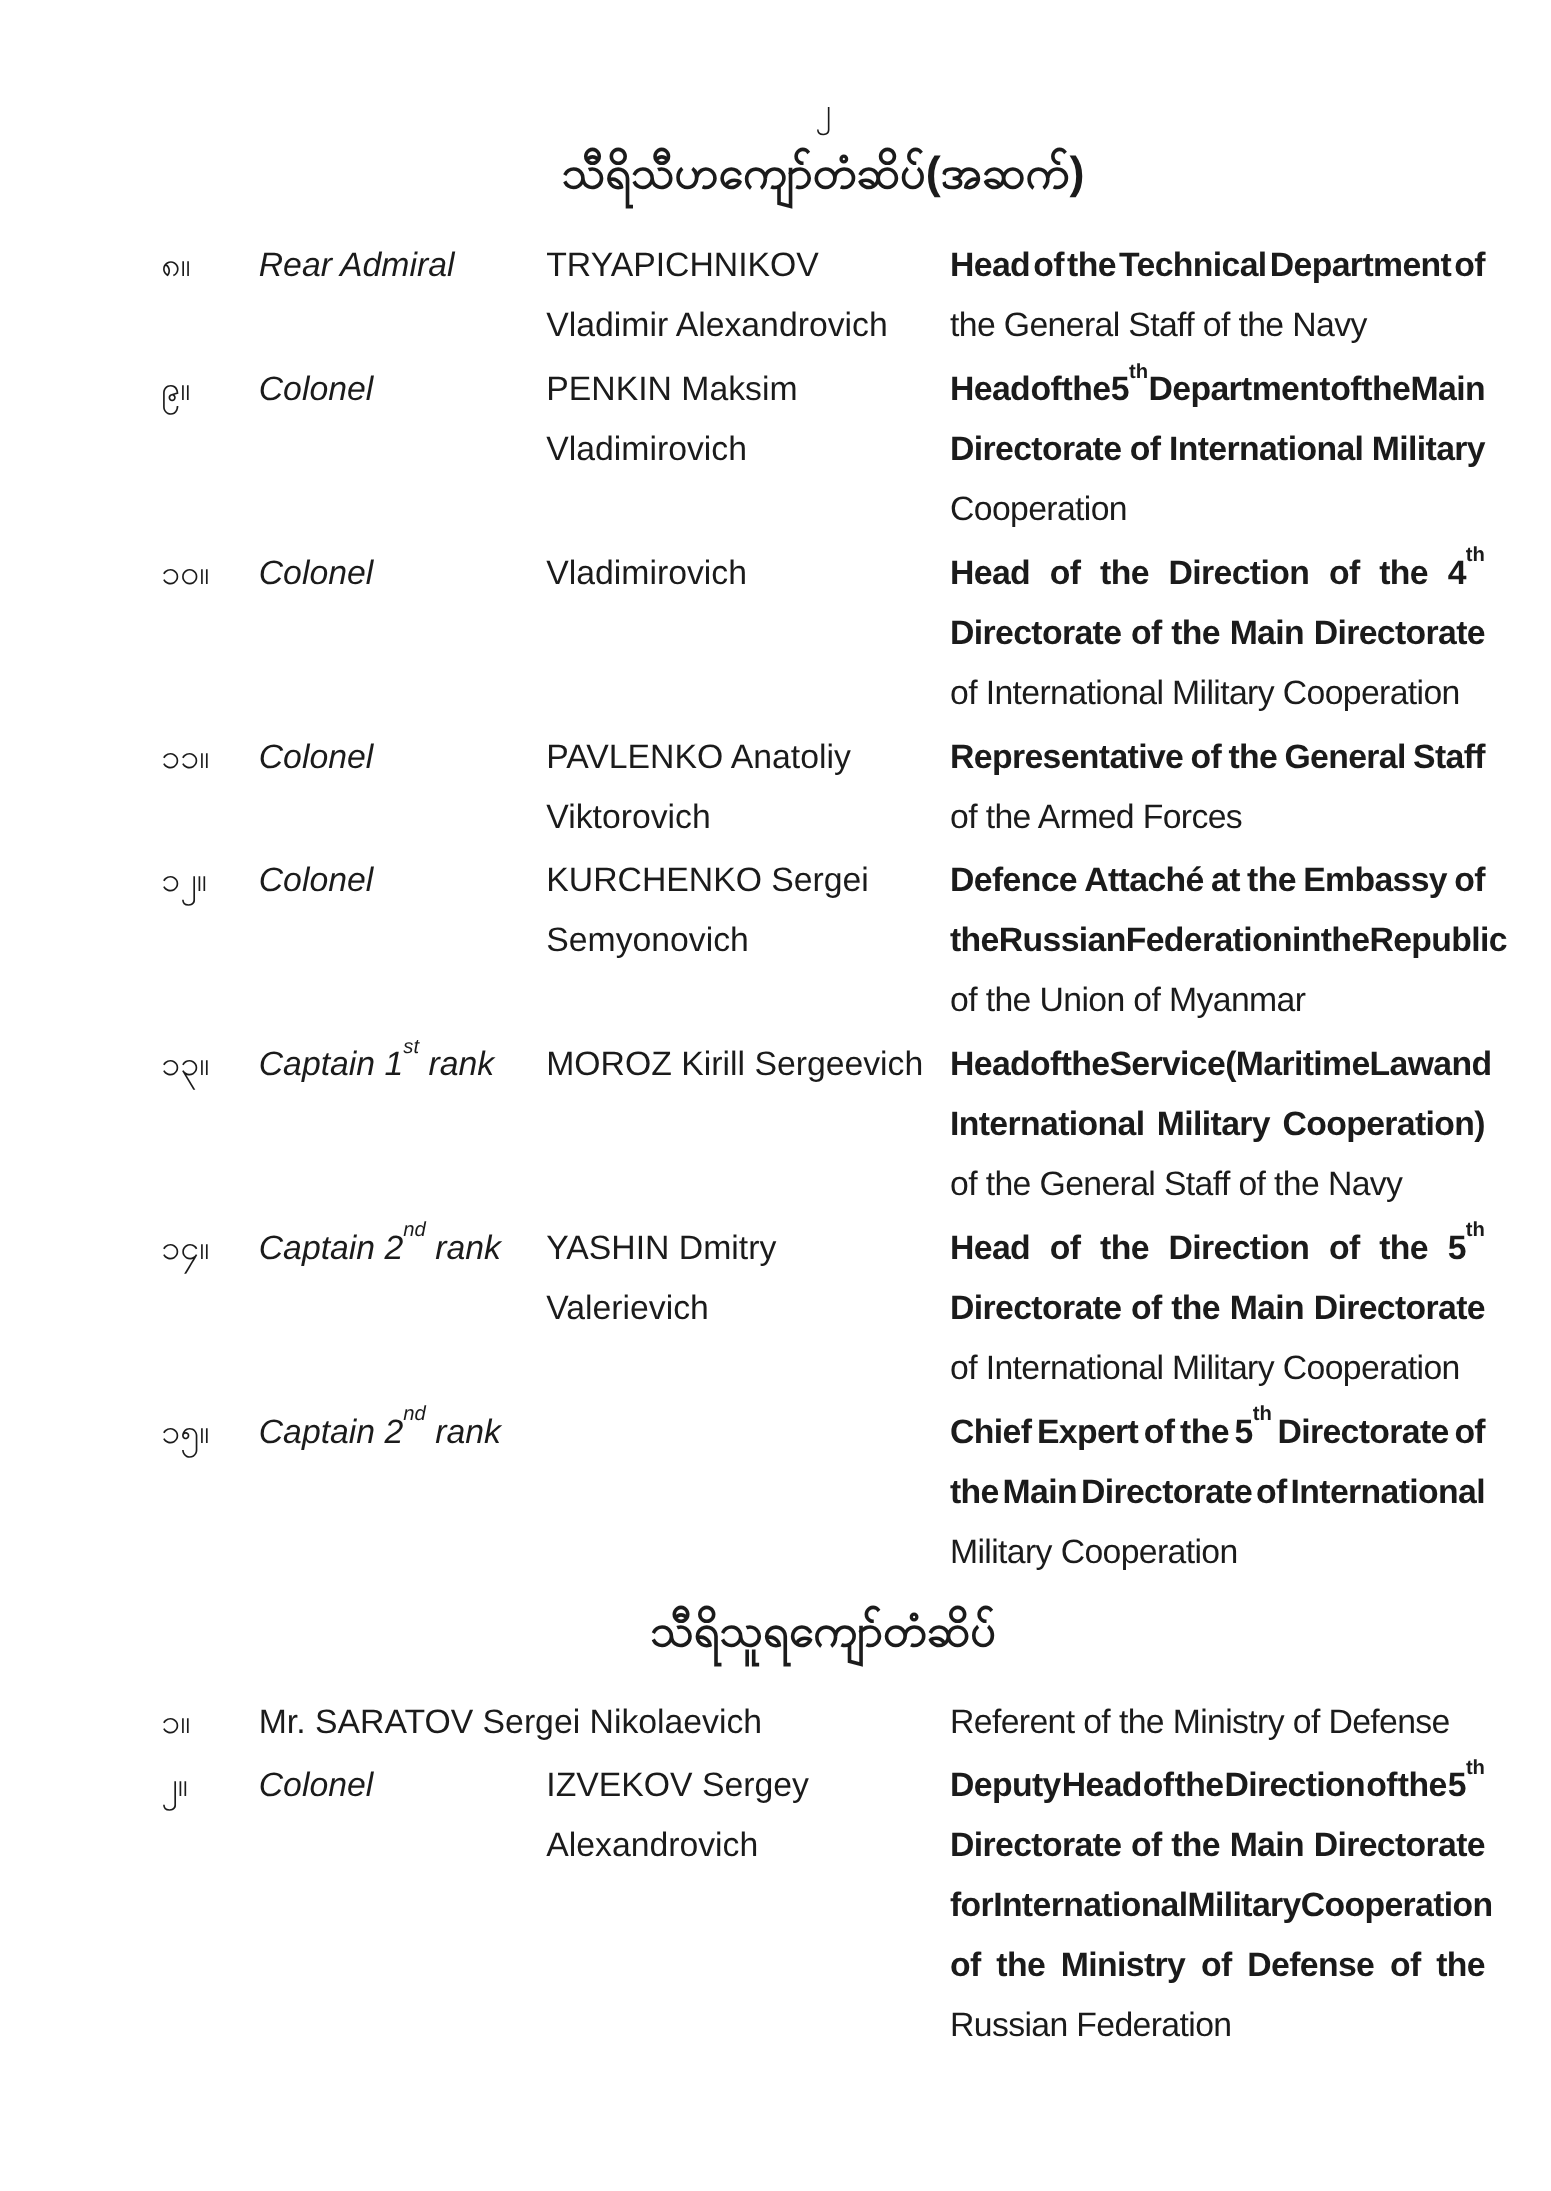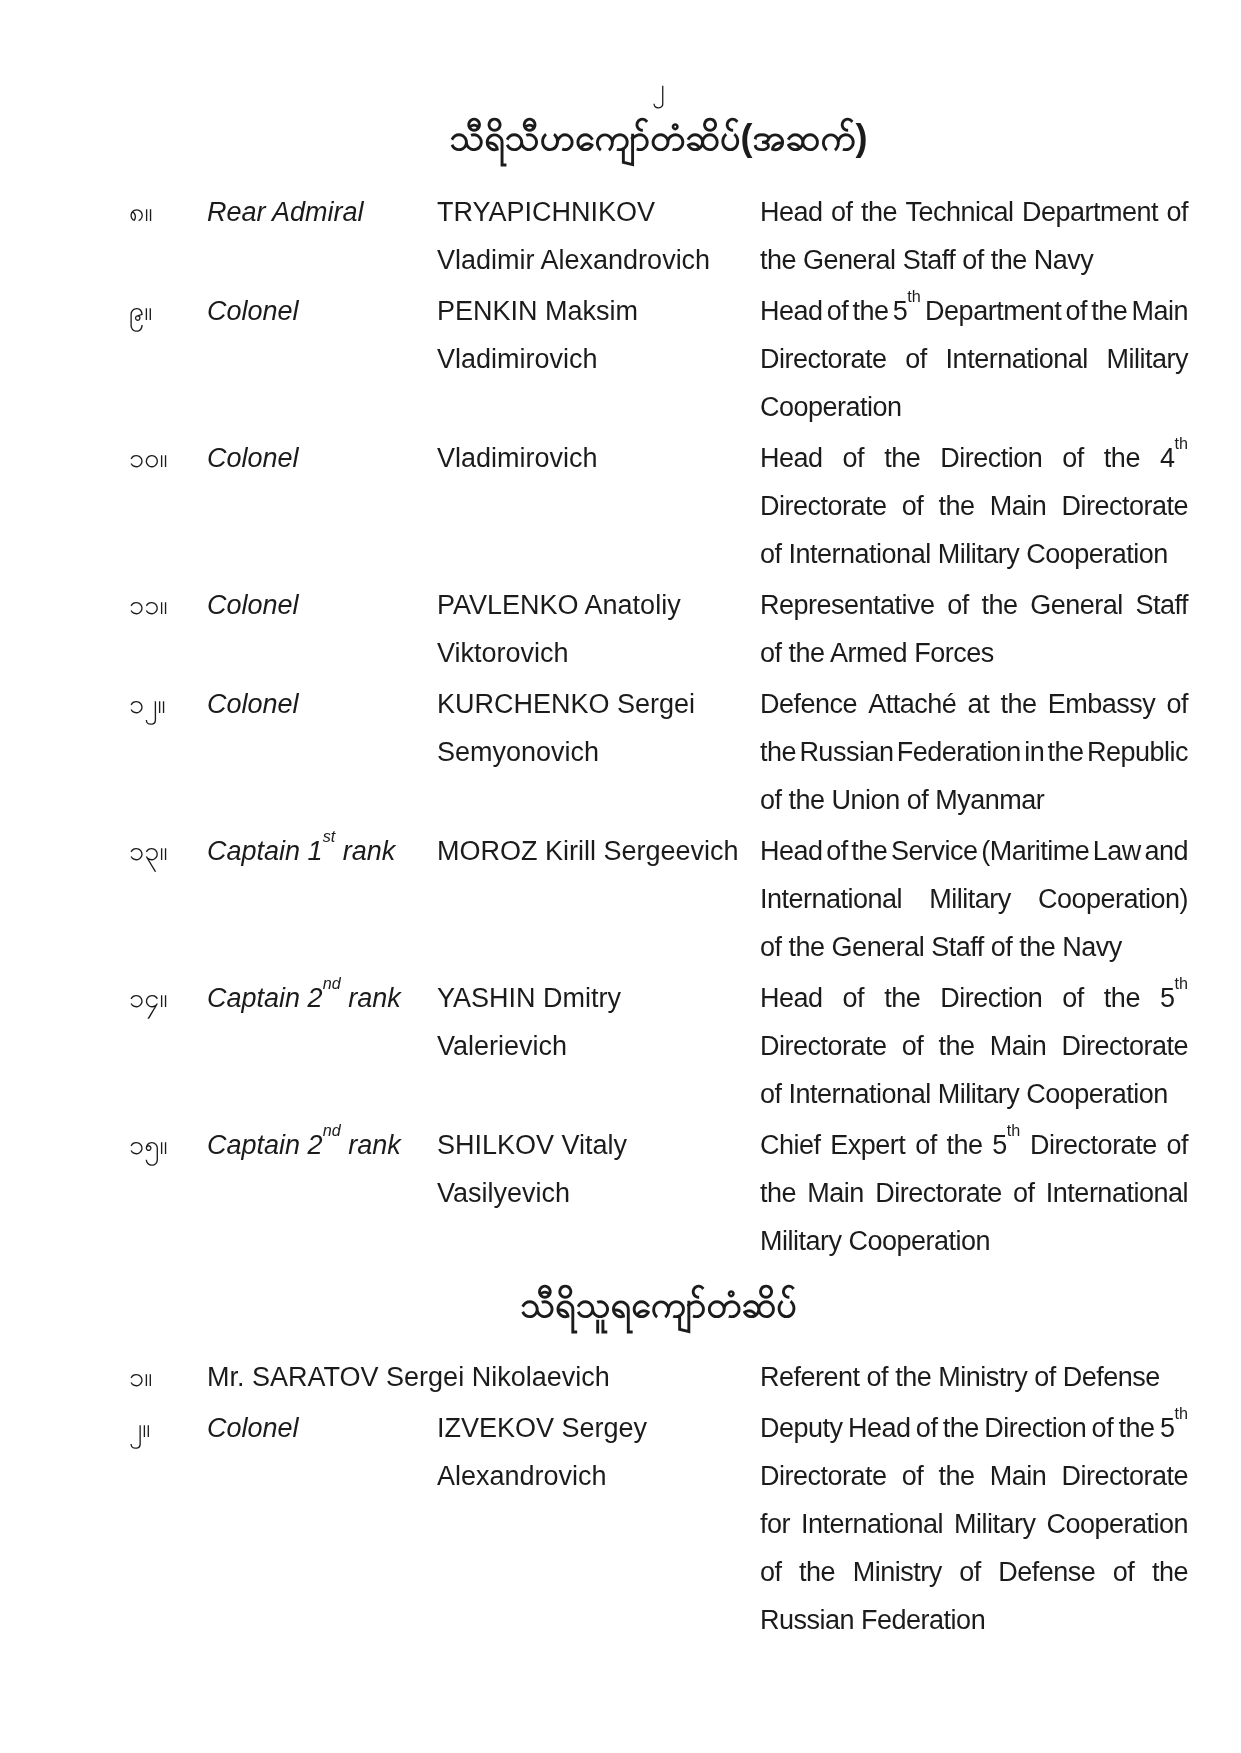--- a/index.html
+++ b/index.html
@@ -44,20 +44,21 @@
   .c-desc { grid-column: 4; letter-spacing: -0.5px; }
   .line {
     height: 48px;
     line-height: 48px;
     font-size: 27px;
     white-space: nowrap;
   }
   .jline {
     display: flex;
     justify-content: space-between;
+    font-weight: bold;
   }
   .jline > span { flex: 0 0 auto; }
   sup {
     font-size: 0.6em;
     line-height: 0;
     position: relative;
     top: -0.5em;
     letter-spacing: 0;
   }
 </style>
@@ -264,24 +265,20 @@
           <div class="line"><span>of</span> <span>International</span> <span>Military</span> <span>Cooperation</span></div>
         </div>
       </div>
       <div class="entry">
         <div class="c-num">
           <div class="line"><span>၁၅။</span></div>
         </div>
         <div class="c-rank">
           <div class="line"><span>Captain</span> <span>2<sup>nd</sup></span> <span>rank</span></div>
         </div>
-        <div class="c-name">
-          <div class="line"><span>SHILKOV</span> <span>Vitaly</span></div>
-          <div class="line"><span>Vasilyevich</span></div>
-        </div>
         <div class="c-desc">
           <div class="line jline">
             <span>Chief</span>
             <span>Expert</span>
             <span>of</span>
             <span>the</span>
             <span>5<sup>th</sup></span>
             <span>Directorate</span>
             <span>of</span>
           </div>

